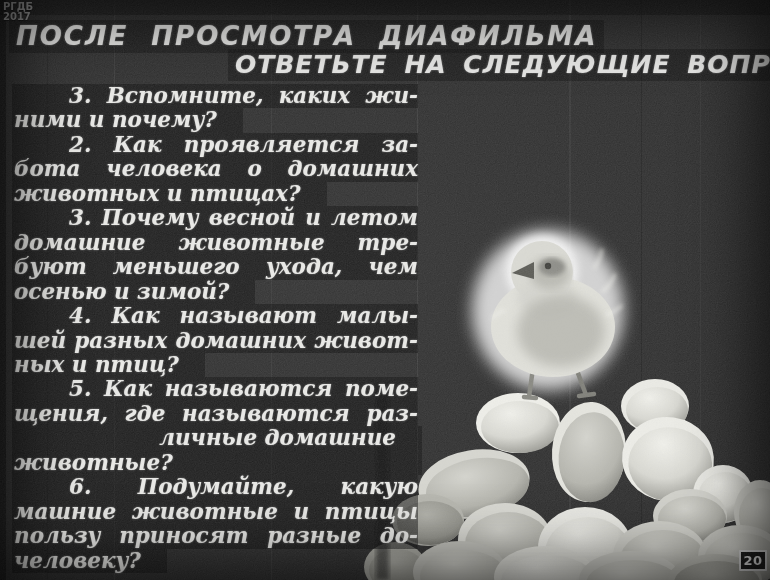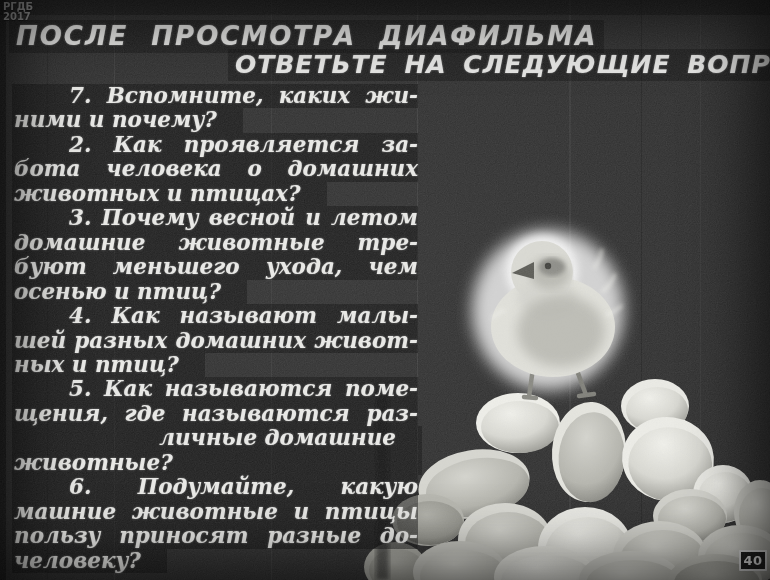--- a/index.html
+++ b/index.html
@@ -217,42 +217,42 @@
 
   <div class="watermark">
     <div>РГДБ</div>
     <div>2017</div>
   </div>
 
   <div class="title-line t1">ПОСЛЕ ПРОСМОТРА ДИАФИЛЬМА</div>
   <div class="title-line t2">ОТВЕТЬТЕ НА СЛЕДУЮЩИЕ ВОПРОСЫ:</div>
 
   <div class="body-text">
-    <div class="line indent">7. Вспомните, каких жи-</div>
+    <div class="line indent">3. Вспомните, каких жи-</div>
     <div class="line end">ними и почему?</div>
     <div class="line indent">2. Как проявляется за-</div>
     <div class="line">бота человека о домашних</div>
     <div class="line end">животных и птицах?</div>
     <div class="line indent">3. Почему весной и летом</div>
     <div class="line">домашние животные тре-</div>
     <div class="line">буют меньшего ухода, чем</div>
-    <div class="line end">осенью и птиц?</div>
+    <div class="line end">осенью и зимой?</div>
     <div class="line indent">4. Как называют малы-</div>
     <div class="line">шей разных домашних живот-</div>
     <div class="line end">ных и птиц?</div>
     <div class="line indent">5. Как называются поме-</div>
     <div class="line">щения, где называются раз-</div>
     <div class="line end">личные домашние животные?</div>
     <div class="line indent">6. Подумайте, какую</div>
     <div class="line">машние животные и птицы</div>
     <div class="line">пользу приносят разные до-</div>
     <div class="line end">человеку?</div>
   </div>
 
-  <div class="frame-number">40</div>
+  <div class="frame-number">20</div>
 
   <svg class="grain-svg" width="770" height="580" viewBox="0 0 770 580" aria-hidden="true">
     <filter id="grain">
       <feTurbulence type="fractalNoise" baseFrequency="0.9" numOctaves="2" stitchTiles="stitch"></feTurbulence>
       <feColorMatrix type="matrix" values="0 0 0 0 0.55  0 0 0 0 0.55  0 0 0 0 0.55  0.45 0.45 0.45 0 0"></feColorMatrix>
     </filter>
     <rect x="0" y="0" width="770" height="580" filter="url(#grain)" opacity="0.35"></rect>
   </svg>
 
 </div>

